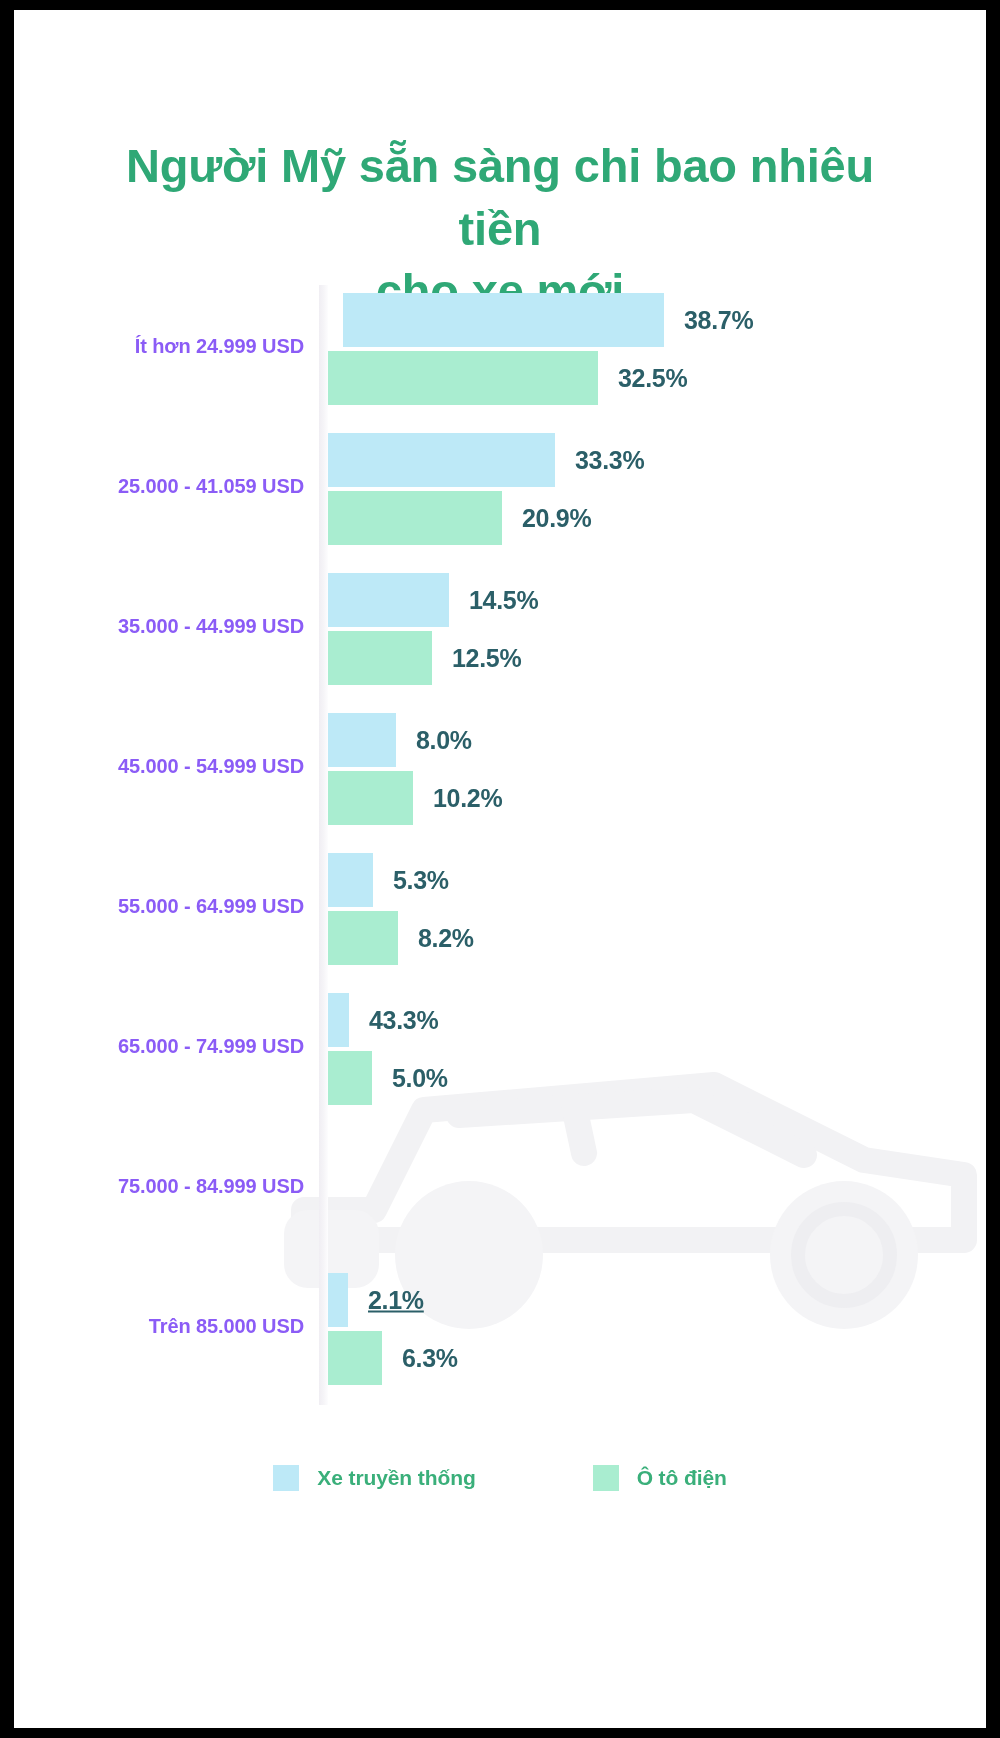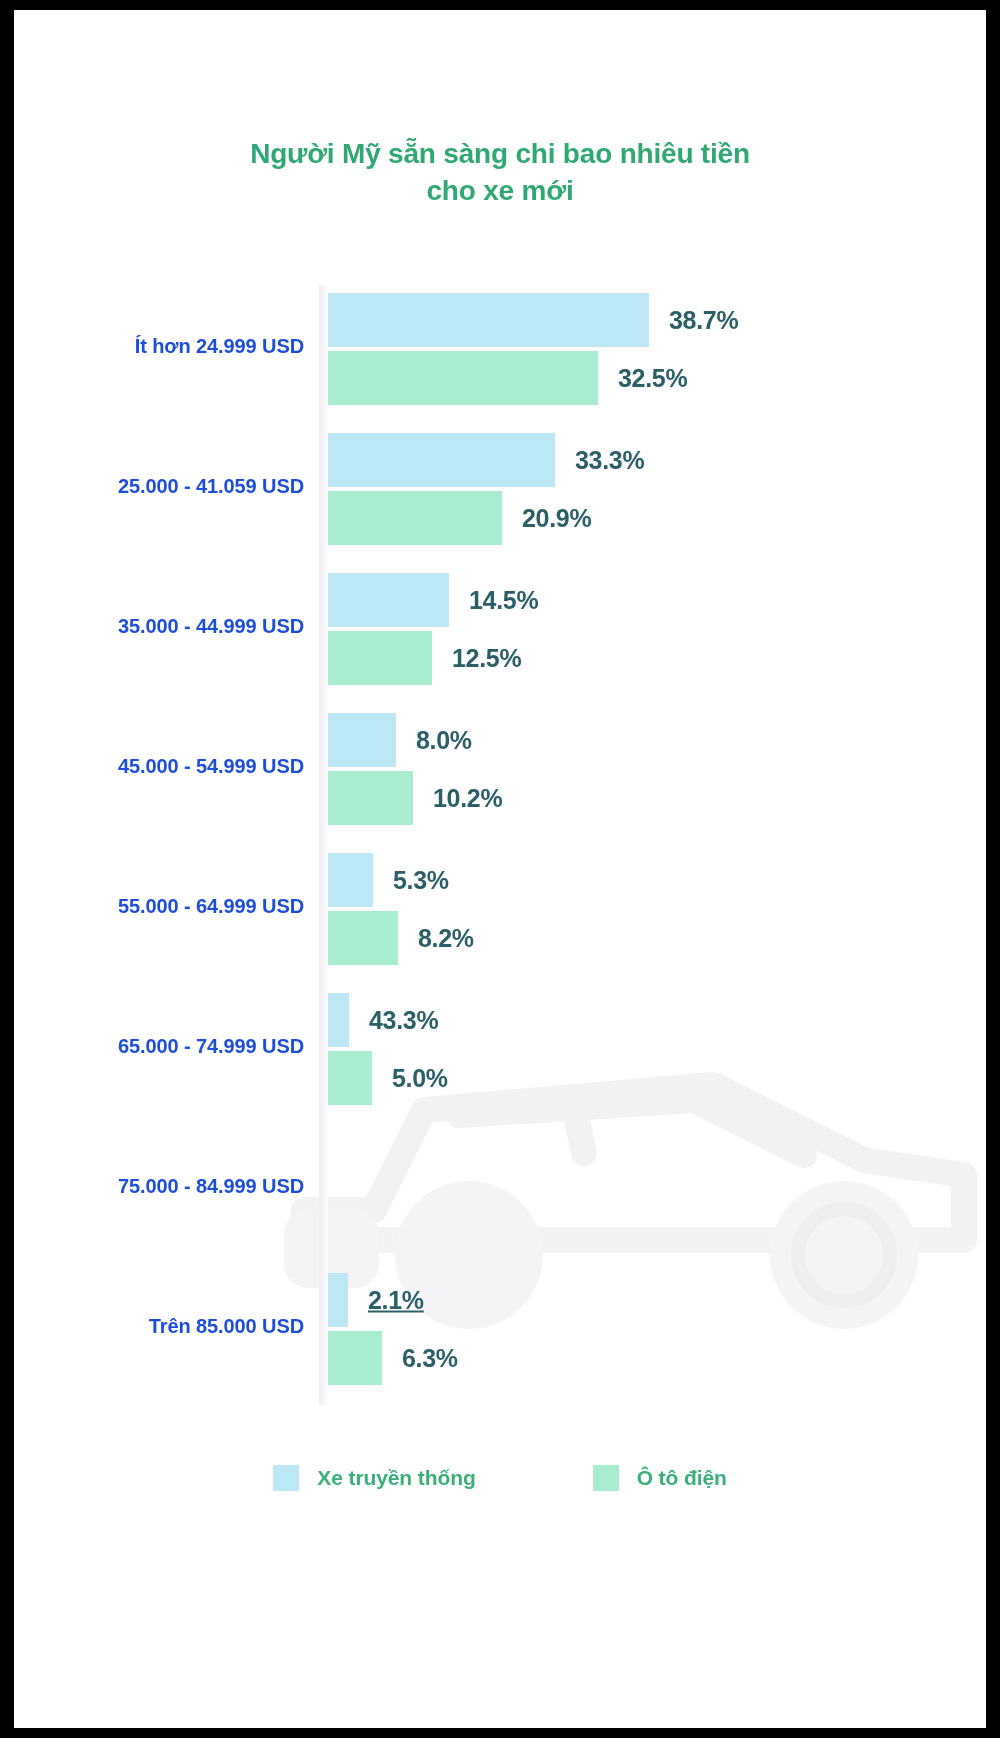--- a/index.html
+++ b/index.html
@@ -23,21 +23,21 @@
     width:760px;height:560px;
     pointer-events:none;
     opacity:1;
   }
   .title{
     position:absolute;
     left:80px;top:125px;
     width:812px;
     text-align:center;
     color:#2fa876;
-    font-size:28px;
+    font-size:47px;
     font-weight:bold;
     line-height:1.33;
     letter-spacing:-0.2px;
   }
   .plot{
     position:absolute;
     left:0;top:275px;
     width:972px;height:1125px;
   }
   .axis-line{
@@ -49,21 +49,21 @@
   .group{
     position:absolute;
     left:0;width:972px;
     height:140px;
   }
   .cat-label{
     position:absolute;
     left:0;top:50px;
     width:290px;
     text-align:right;
-    color:#1d4ed8;
+    color:#8b5cf6;
     font-size:20px;
     font-weight:bold;
     letter-spacing:-0.1px;
   }
   .barwrap{
     position:absolute;
     left:314px;top:0;
     height:140px;
     width:650px;
   }
@@ -130,21 +130,21 @@
     <span>Người Mỹ sẵn sàng chi bao nhiêu tiền</span><br>
     <span>cho xe mới</span>
   </div>
 
   <div class="plot">
     <div class="axis-line"></div>
 
     <div class="group" style="top:0px;">
       <div class="cat-label">Ít hơn 24.999 USD</div>
       <div class="barwrap">
-        <div class="bar-row r1" style="width:100%;">
+        <div class="bar-row r1" style="width:100%;margin-left:15px;">
           <div class="bar blue" style="width:321px;"></div>
           <div class="val" style="left:341px;">38.7%</div>
         </div>
         <div class="bar-row r2" style="width:100%;">
           <div class="bar green" style="width:270px;"></div>
           <div class="val" style="left:290px;">32.5%</div>
         </div>
       </div>
     </div>
 

